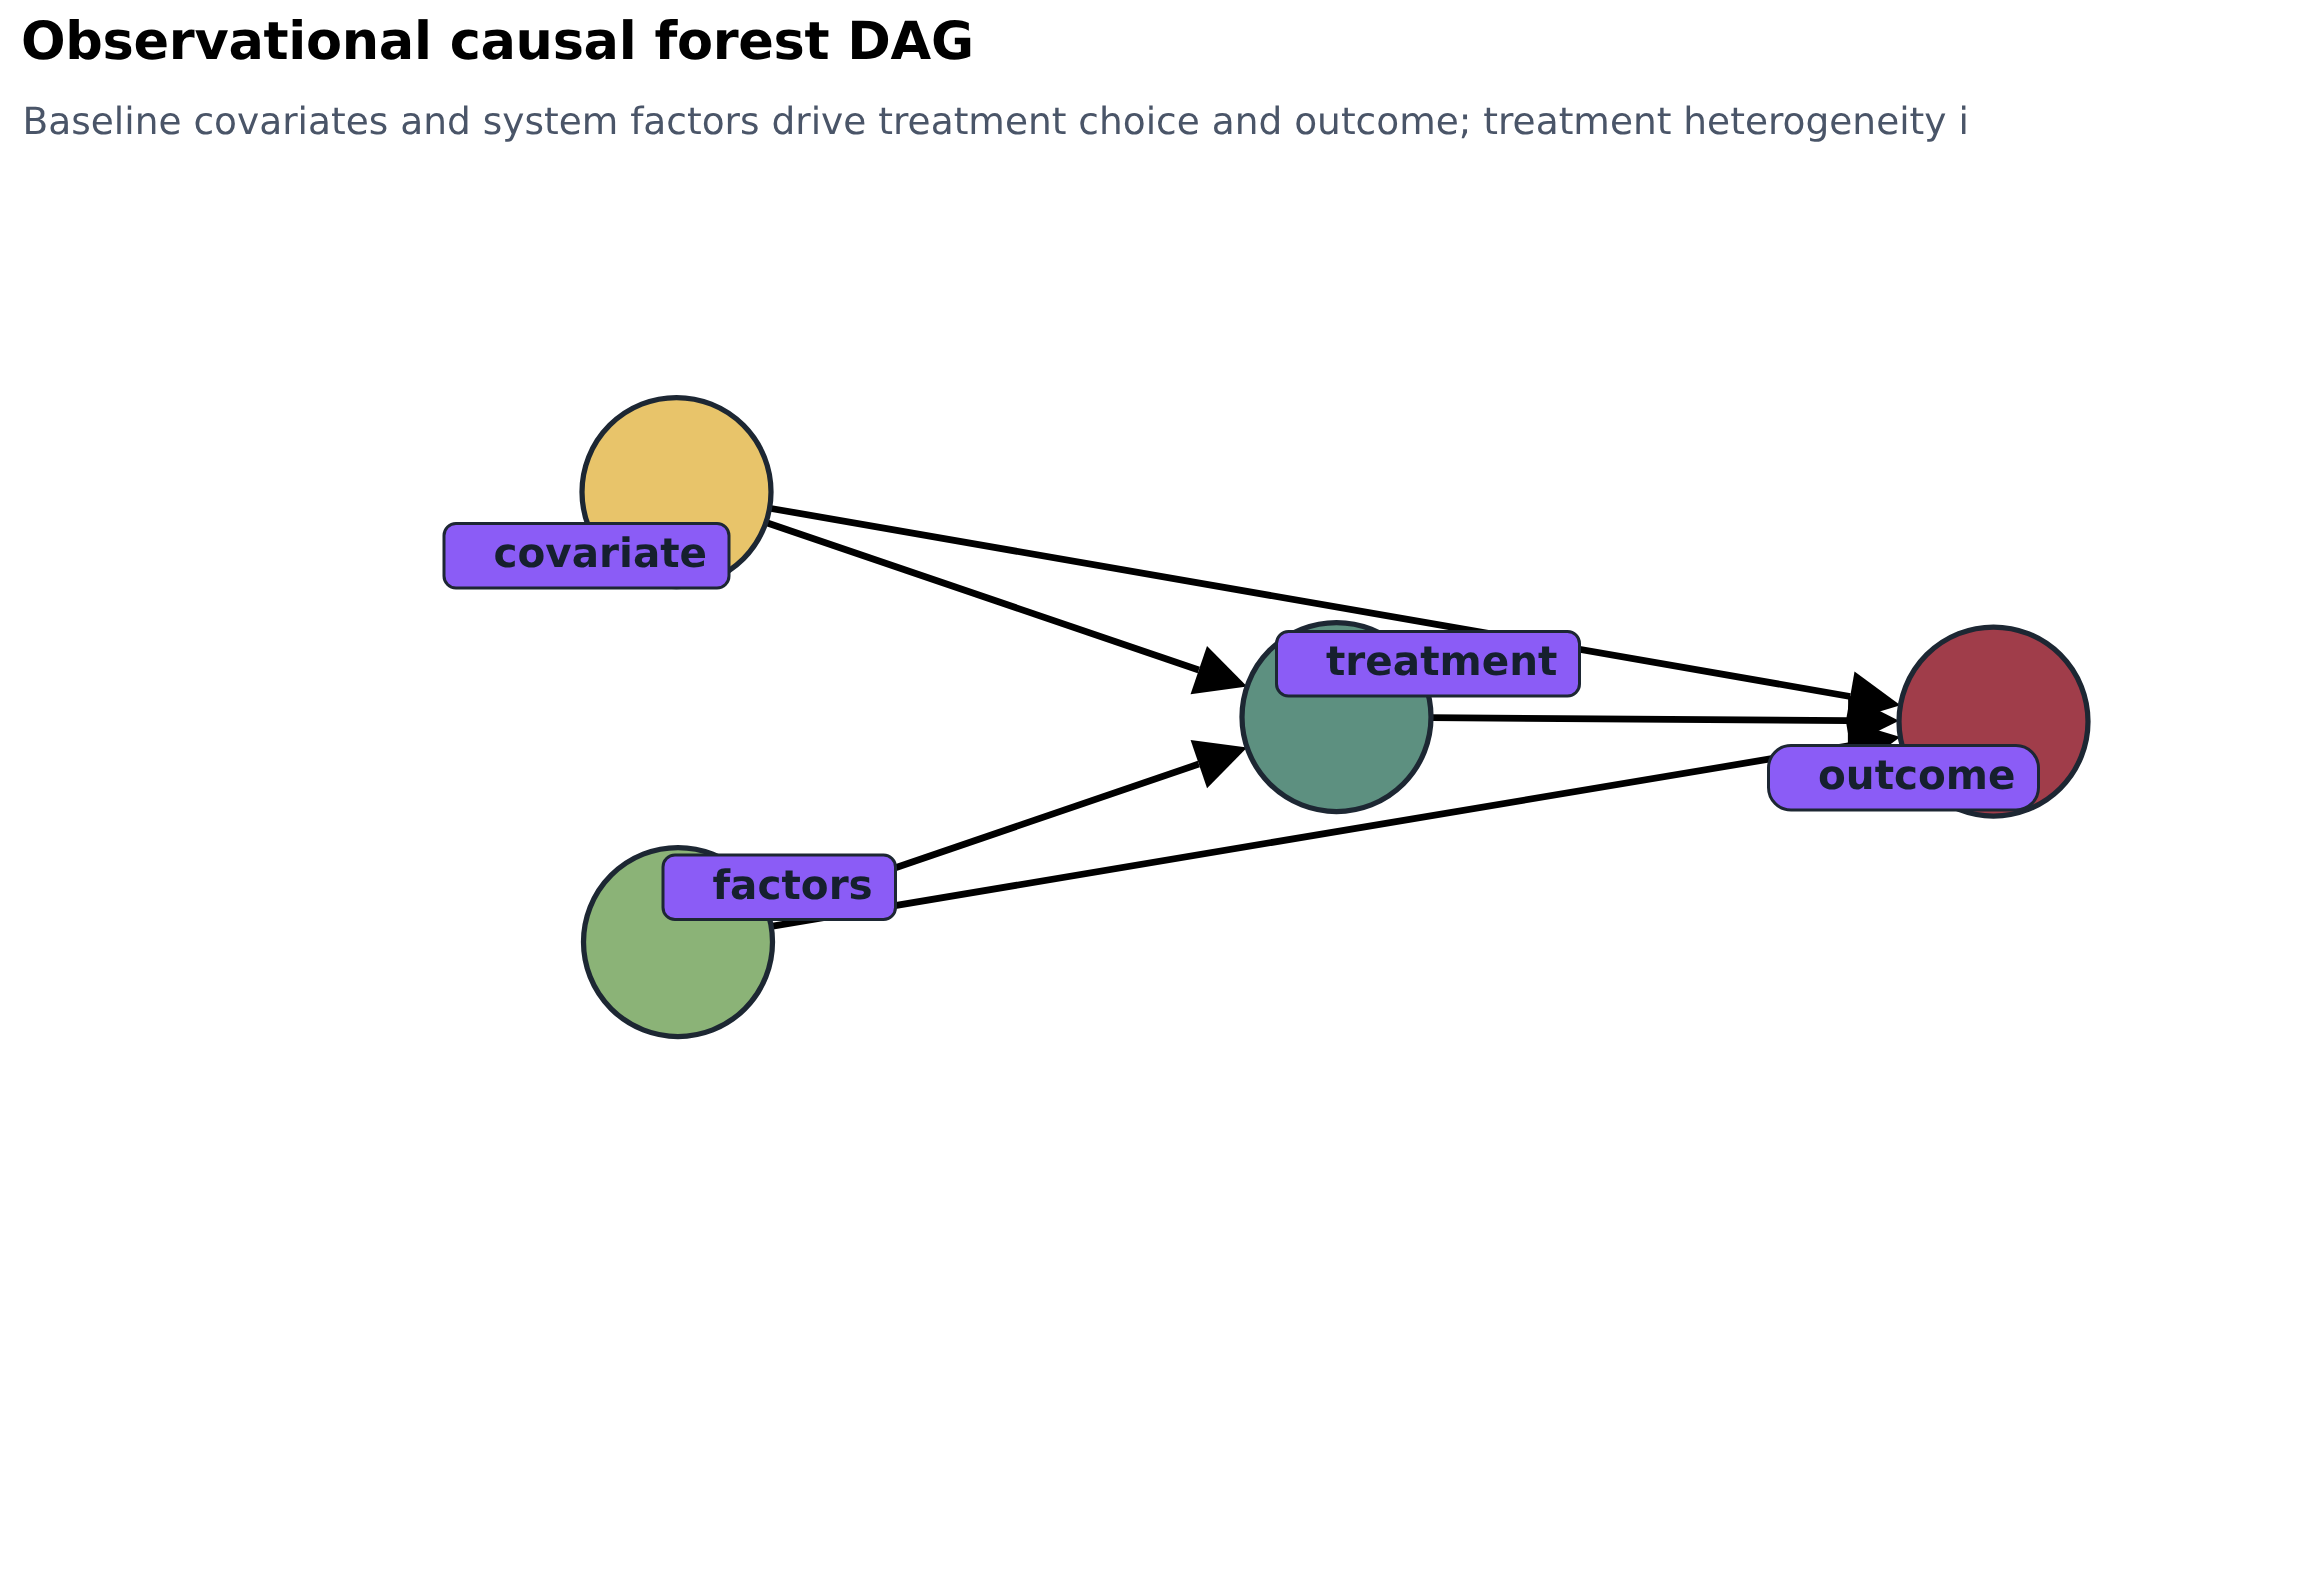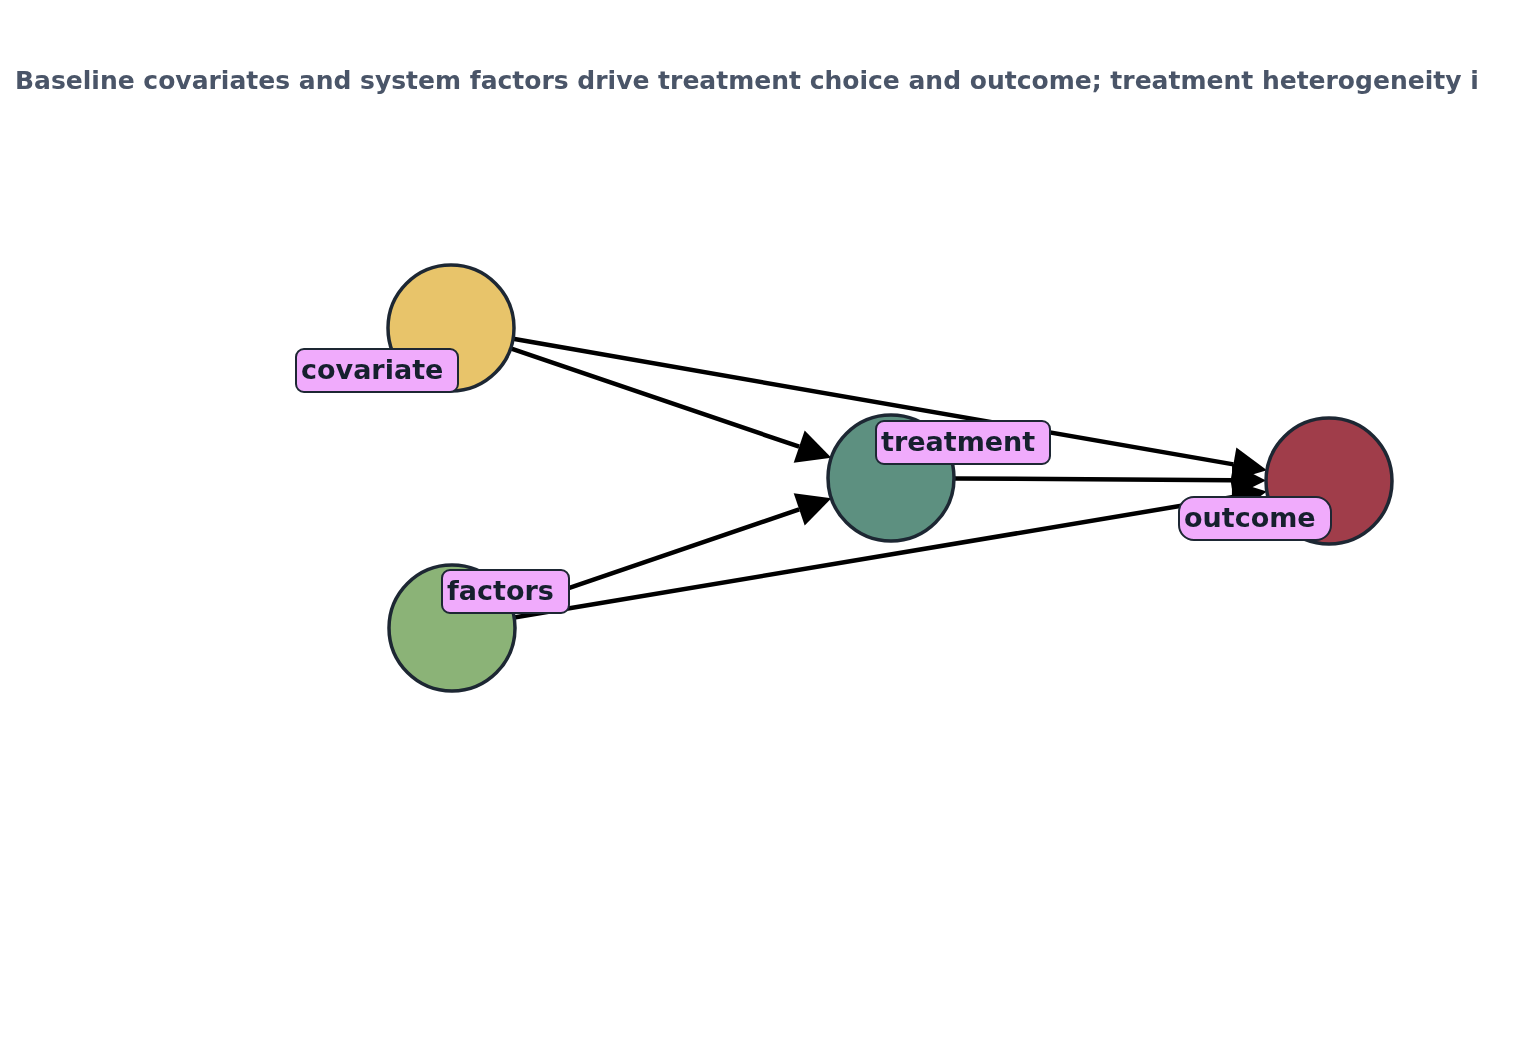--- a/index.html
+++ b/index.html
@@ -38,53 +38,54 @@
     color: #000000;
     letter-spacing: -0.2px;
     white-space: nowrap;
     font-family: "DejaVu Sans", sans-serif;
   }
   .fig-subtitle {
     position: absolute;
     left: 15px;
     top: 66px;
     font-size: 25px;
-    font-weight: bold;
+    font-weight: normal;
     color: #4a5568;
     white-space: nowrap;
     font-family: "DejaVu Sans", sans-serif;
   }
   #dag-canvas {
     position: absolute;
     left: 0;
     top: 0;
     width: 1536px;
     height: 1056px;
   }
   .node-label {
     position: absolute;
-    background: #f0abfc;
+    background: #8b5cf6;
     border: 2px solid #1d2733;
     border-radius: 9px;
     color: #16202e;
     font-size: 27px;
     font-weight: bold;
     font-family: "DejaVu Sans", sans-serif;
-    padding: 4px 14px 6px 4px;
+    padding: 4px 14px 6px 32px;
     white-space: nowrap;
     line-height: 1.15;
     box-sizing: border-box;
   }
 </style>
 </head>
 <body>
 
 <div id="figure">
 
   <div class="header">
+    <div class="fig-title">Observational causal forest DAG</div>
     <div class="fig-subtitle">Baseline covariates and system factors drive treatment choice and outcome; treatment heterogeneity i</div>
   </div>
 
   <svg id="dag-canvas" viewBox="0 0 1536 1056">
     <g id="edge-layer">
         <g>
           <line x1="510.630141855248" y1="348.32845745065276" x2="799.1885117466817" y2="446.70062900455054" stroke="#000000" stroke-width="4.5"></line>
           <polygon points="831.369858144752,457.67154254934724 793.7030549742833,462.7913022035857 804.6739685190801,430.60995580551537" fill="#000000"></polygon>
         </g>
         <g>
@@ -107,18 +108,18 @@
     <g id="node-layer">
         <circle cx="451" cy="328" r="63" fill="#e8c46a" stroke="#1d2733" stroke-width="3.5"></circle>
         <circle cx="891" cy="478" r="63" fill="#5d9080" stroke="#1d2733" stroke-width="3.5"></circle>
         <circle cx="1329" cy="481" r="63" fill="#a03d4a" stroke="#1d2733" stroke-width="3.5"></circle>
         <circle cx="452" cy="628" r="63" fill="#8bb377" stroke="#1d2733" stroke-width="3.5"></circle>
       </g>
   </svg>
 
   <div id="label-layer">
       <div class="node-label" style="left: 295px; top: 348px;">covariate</div>
-      <div class="node-label" style="left: 875px; top: 420px;">treatment</div>
+      <div class="node-label" style="left: 850px; top: 420px;">treatment</div>
       <div class="node-label" style="left: 1178px; top: 496px; border-radius: 16px;">outcome</div>
       <div class="node-label" style="left: 441px; top: 569px;">factors</div>
     </div>
 
 </div>
 
 </body></html>

